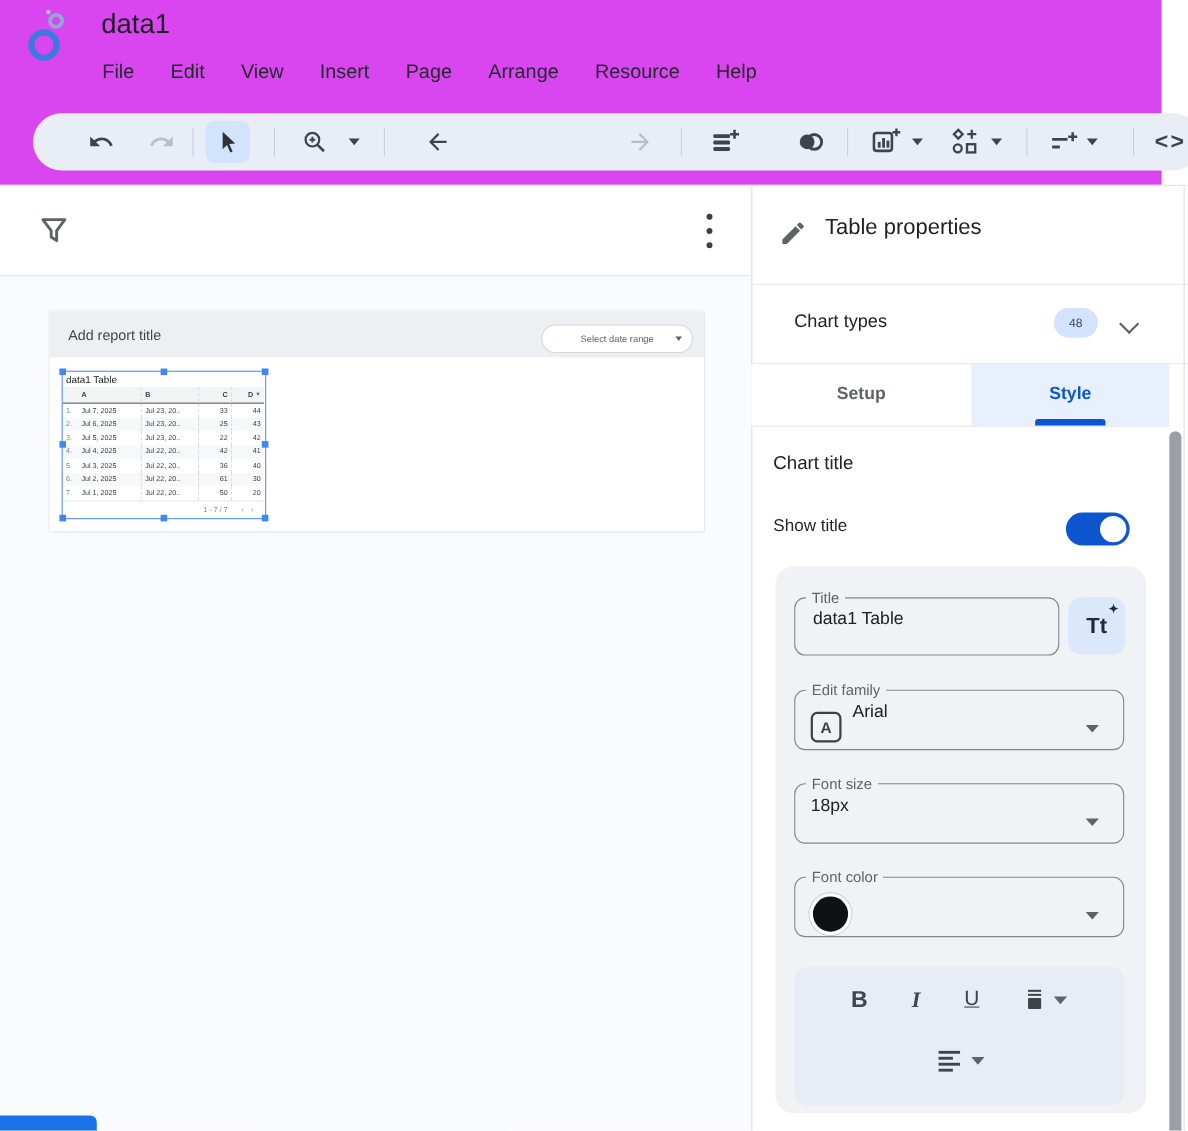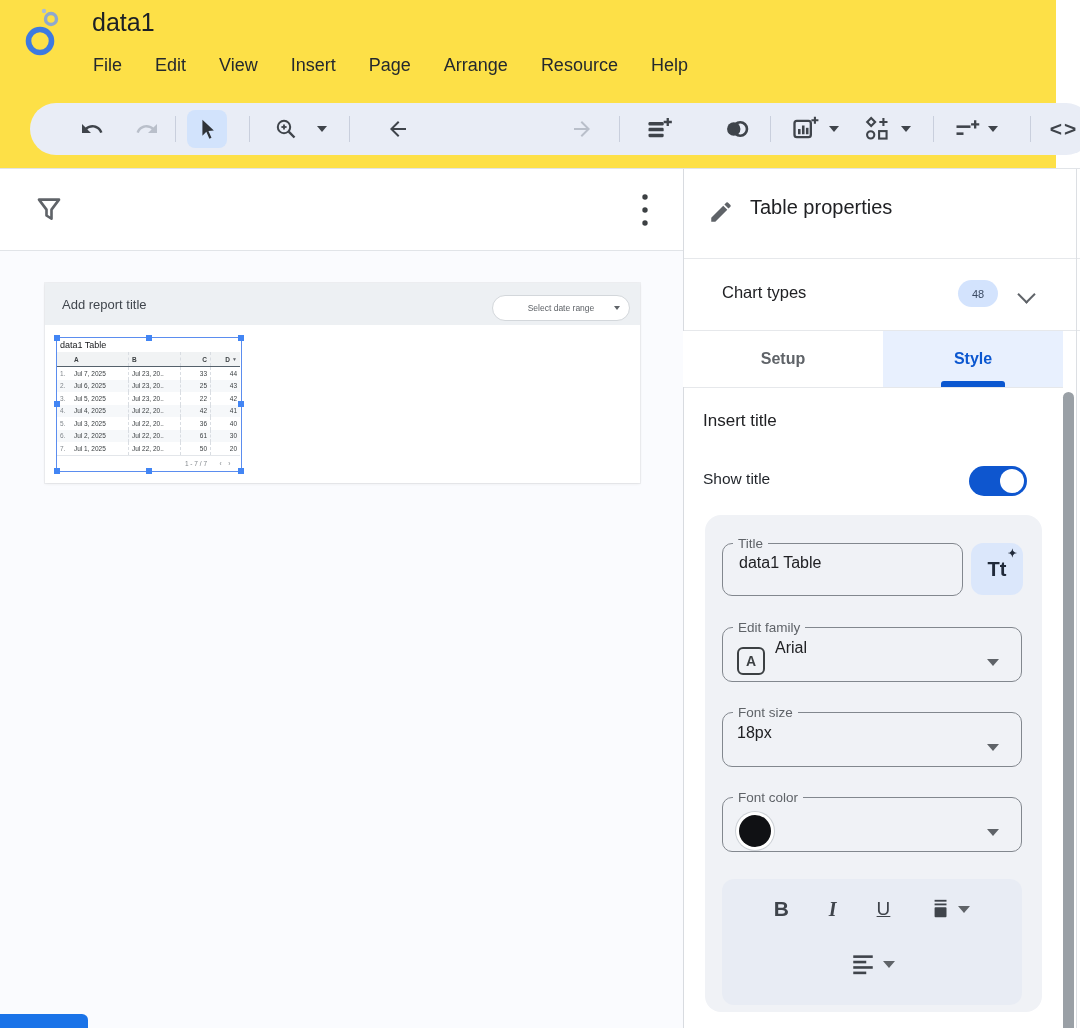--- a/index.html
+++ b/index.html
@@ -1,21 +1,21 @@
 <!DOCTYPE html>
 <html><head>
 <meta charset="utf-8">
 <style>
   html,body{margin:0;padding:0;}
   body{width:1080px;height:1028px;position:relative;overflow:hidden;background:#fff;
        font-family:"Liberation Sans", sans-serif;color:#202124;}
   .abs{position:absolute;}
   svg{display:block;}
   
-  .tophdr{left:0;top:0;width:1056px;height:168px;background:#fde047;}
+  .tophdr{left:0;top:0;width:1056px;height:168px;background:#d946ef;}
   .apptitle{left:92px;top:8px;font-size:25px;font-weight:500;color:#1c2026;}
   .menus{left:93px;top:51px;display:flex;gap:33px;font-size:18px;color:#24292e;height:28px;align-items:center;}
   .menus span{cursor:default;}
   
   .pill{left:30px;top:103px;width:1062px;height:52px;background:#e9edf6;border-radius:26px;}
   .tb-ic{position:absolute;top:0;height:52px;display:flex;align-items:center;justify-content:center;color:#3f444b;}
   .tb-div{position:absolute;top:13px;width:1px;height:26px;background:#c9cfdd;}
   .disabled{color:#b9bfca;}
   .selbox{position:absolute;left:157px;top:7px;width:40px;height:38px;background:#d2e3fc;border-radius:8px;}
   .caret-dk{width:0;height:0;border-left:5px solid transparent;border-right:5px solid transparent;border-top:6px solid #3f444b;}
@@ -357,21 +357,21 @@
 
 <div class="abs tab tab-setup">
     <span>Setup</span>
   </div>
 <div class="abs tab tab-style">
     <span>Style</span>
   </div>
 <div class="abs tabind"></div>
 <div class="abs divider" style="left:684px;top:387px;width:379px;"></div>
 
-<div class="abs sec-head">Insert title</div>
+<div class="abs sec-head">Chart title</div>
 <div class="abs showtitle">Show title</div>
 <div class="abs toggle">
     <span class="knob"></span>
   </div>
 
 <div class="abs card"></div>
 
 <fieldset class="fs-title">
   <legend>Title</legend>
   <input class="fval" value="data1 Table" style="">

